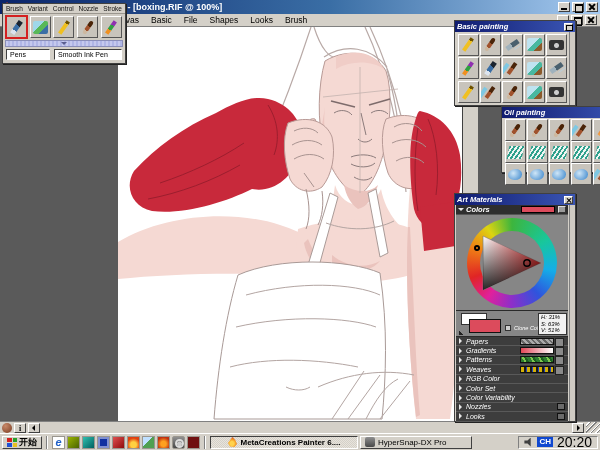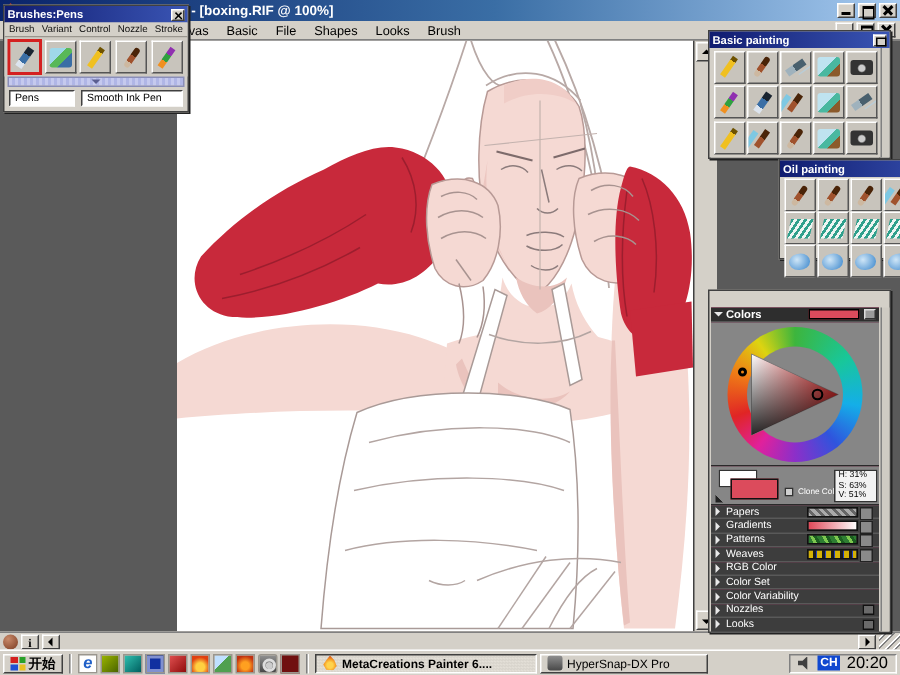--- a/index.html
+++ b/index.html
@@ -51,22 +51,22 @@
     border-top:1px solid #808080;}
   .statbtn{position:absolute;top:1px;width:12px;height:10px;background:#d4d0c8;border:1px solid;
     border-color:#fff #404040 #404040 #fff;font-size:8px;font-weight:bold;text-align:center;line-height:9px;}
   .sphere{position:absolute;left:2px;top:1px;width:10px;height:10px;border-radius:50%;
     background:radial-gradient(circle at 35% 30%,#c98a6a,#7a3a20);}
   .info-i::before{content:"i";font-family:"Liberation Serif",serif;}
   .grip{position:absolute;right:0;top:0;width:14px;height:12px;
     background:repeating-linear-gradient(135deg,#d4d0c8 0 2px,#fff 2px 3px,#808080 3px 4px);}
 
   
-  .palette{position:absolute;left:472px;width:122px;background:#d4d0c8;
-    border:1px solid #404040;box-shadow:1px 1px 0 #222;}
+  .palette{position:absolute;left:454px;width:122px;background:#d4d0c8;
+    border:1px solid #404040;box-shadow:1px 1px 0 #222;font-style:italic;}
   .pal-title{height:11px;background:linear-gradient(90deg,#101c70,#3a55b4);color:#fff;
     font-size:7.5px;font-weight:bold;display:flex;align-items:center;padding:0 2px;}
   .pal-title .lbl{flex:1;}
   .pbtn{width:9px;height:8px;background:#d4d0c8;border:1px solid;border-color:#fff #404040 #404040 #fff;
     position:relative;flex:0 0 auto;margin-left:2px;}
   .pbtn-box::before{content:"";position:absolute;left:1px;top:1px;width:5px;height:4px;border:1px solid #000;}
   .pbtn-x::before,.pbtn-x::after{content:"";position:absolute;left:0.5px;top:3px;width:6px;height:1.3px;background:#000;}
   .pbtn-x::before{transform:rotate(45deg);} .pbtn-x::after{transform:rotate(-45deg);}
   .pal-scroll{position:absolute;right:0;top:11px;bottom:0;width:6px;background:#cfcbc3;
     border-left:1px solid #808080;}
@@ -171,21 +171,21 @@
     white-space:nowrap;background:#d4d0c8;border:1px solid;border-color:#fff #404040 #404040 #fff;}
   .taskbtn.active{border-color:#404040 #fff #fff #404040;
     background:repeating-conic-gradient(#e8e4dc 0 25%,#d4d0c8 0 50%) 0 0/2px 2px;font-weight:bold;}
   .taskbtn .ic{width:10px;height:10px;flex:0 0 auto;}
   .ic-flame{background:radial-gradient(circle at 50% 65%,#ffd34d 0 2px,#f59a23 4px,#c4321b 7px);
     clip-path:polygon(50% 0,78% 30%,95% 70%,70% 100%,25% 95%,5% 60%,30% 25%);}
   .ic-cam{background:linear-gradient(#909090,#484848);border-radius:2px;position:relative;}
   .tray{margin-left:auto;height:13px;display:flex;align-items:center;gap:4px;background:#d4d0c8;border:1px solid;
     border-color:#808080 #fff #fff #808080;padding:0 5px;}
   .lang{background:#1048d0;color:#fff;font-size:8px;font-weight:bold;padding:0 2px;line-height:10px;}
-  .clock{font-size:11px;text-align:center;}
+  .clock{font-size:14px;text-align:center;}
   .spk{width:9px;height:9px;background:#404040;
     clip-path:polygon(0 33%,35% 33%,70% 0,70% 100%,35% 67%,0 67%);}
 </style>
 </head>
 <body>
 
 <div class="app">
 
   <div class="titlebar">
     <span class="flame"></span>
@@ -326,24 +326,20 @@
 
   <div class="hscrollrow">
     <span class="sphere"></span>
     <span class="statbtn info-i" style="left:14px;"></span>
     <span class="statbtn tri-lf" style="left:28px;"></span>
     <span class="statbtn tri-rt" style="right:16px;"></span>
     <span class="grip"></span>
   </div>
 
   <div class="brushes">
-    <div class="pal-title">
-      <span class="lbl">Brushes:Pens</span>
-      <span class="pbtn pbtn-x"></span>
-    </div>
     <div class="br-tabs">
       <span class="br-tab">Brush</span>
       <span class="br-tab">Variant</span>
       <span class="br-tab">Control</span>
       <span class="br-tab">Nozzle</span>
       <span class="br-tab">Stroke</span>
     </div>
     <div class="br-icons">
       <span class="cell sel" data-glyph="pen-nib"></span>
       <span class="cell" data-glyph="wash-brush"></span>
@@ -402,20 +398,24 @@
       <span class="cell" data-glyph="blob-blue"></span>
       <span class="cell" data-glyph="blob-blue"></span>
       <span class="cell" data-glyph="blob-blue"></span>
       <span class="cell" data-glyph="blob-blue"></span>
       <span class="cell" data-glyph="drop-brush"></span>
     </div>
     <div class="pal-scroll"></div>
   </div>
 
   <div class="palette pal-art">
+    <div class="pal-title">
+      <span class="lbl">Art Materials</span>
+      <span class="pbtn pbtn-x"></span>
+    </div>
     <div class="am-body">
       <div class="colors-hdr">
         <span class="tri"></span>
         <span class="lbl">Colors</span>
         <span class="cur-swatch"></span>
         <span class="hdr-box"></span>
       </div>
       <div class="wheel-area">
         <div class="ring">
           <div class="ring-hole"></div>
@@ -513,21 +513,21 @@
   <span class="ql" data-glyph="green"></span>
   <span class="ql" data-glyph="teal"></span>
   <span class="ql" data-glyph="tv"></span>
   <span class="ql" data-glyph="red"></span>
   <span class="ql" data-glyph="flame"></span>
   <span class="ql" data-glyph="photo"></span>
   <span class="ql" data-glyph="painter"></span>
   <span class="ql" data-glyph="camera"></span>
   <span class="ql" data-glyph="maroon"></span>
   <span class="tb-sep"></span>
-  <div class="taskbtn active" style="width:148px;">
+  <div class="taskbtn active" style="width:148px;justify-content:center;">
     <span class="ic ic-flame"></span>
     <span>MetaCreations Painter 6....</span>
   </div>
   <div class="taskbtn" style="width:112px;text-align:right;">
     <span class="ic ic-cam"></span>
     <span>HyperSnap-DX Pro</span>
   </div>
   <div class="tray">
     <span class="spk"></span>
     <span class="lang">CH</span>

